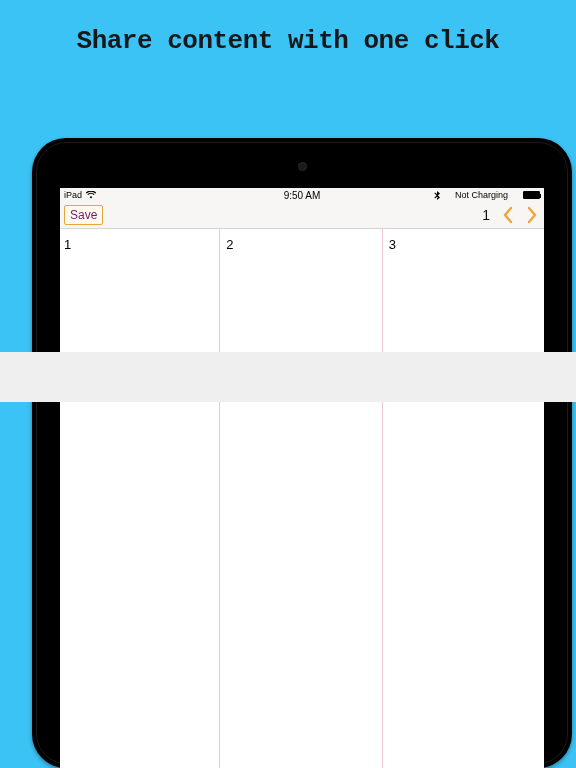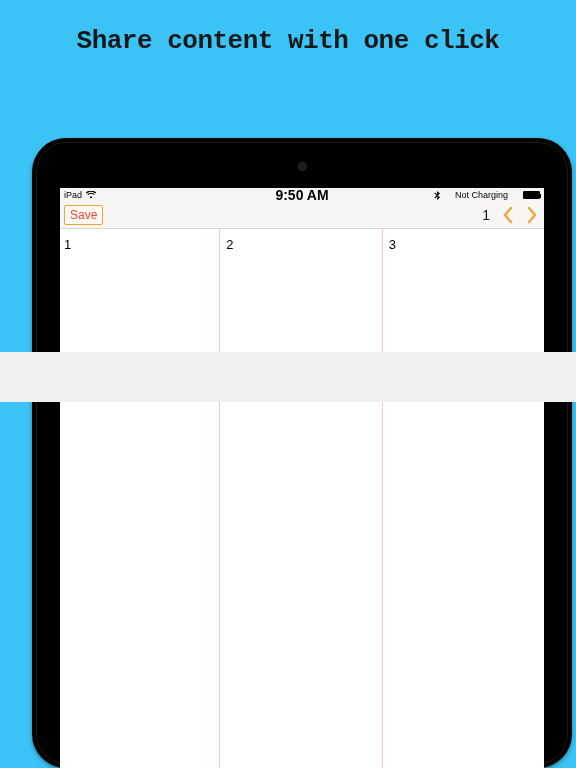--- a/index.html
+++ b/index.html
@@ -61,22 +61,22 @@
     align-items:center;
     justify-content:space-between;
     font-size:9px;
     color:#000;
     padding:0 4px;
   }
   .statusbar .center{
     position:absolute;
     left:0; right:0;
     text-align:center;
-    font-weight:700;
-    font-size:14px;
+    font-weight:400;
+    font-size:10px;
   }
   .sb-right{display:flex; align-items:center; gap:15px;}
   .battery{
     width:17px; height:8px; border:1px solid #000; border-radius:1px;
     position:relative;
     background:#000;
   }
   .battery::after{
     content:""; position:absolute; right:-2px; top:2px; width:1.5px; height:4px;
     background:#000;
@@ -87,21 +87,21 @@
     background:#f8f6f4;
     border-bottom:1px solid #d8d4d0;
     display:flex;
     align-items:center;
     justify-content:space-between;
     padding:0 4px;
   }
   .save-btn{
     border:1px solid #e7a63c;
     background:#fff9ef;
-    color:#ef4444;
+    color:#701a75;
     font-size:12px;
     padding:2px 5px;
     border-radius:2px;
     cursor:pointer;
   }
   .toolbar-right{
     display:flex; align-items:center; gap:12px;
     padding-right:2px;
   }
   .page-number{ font-size:14px; color:#111; }

